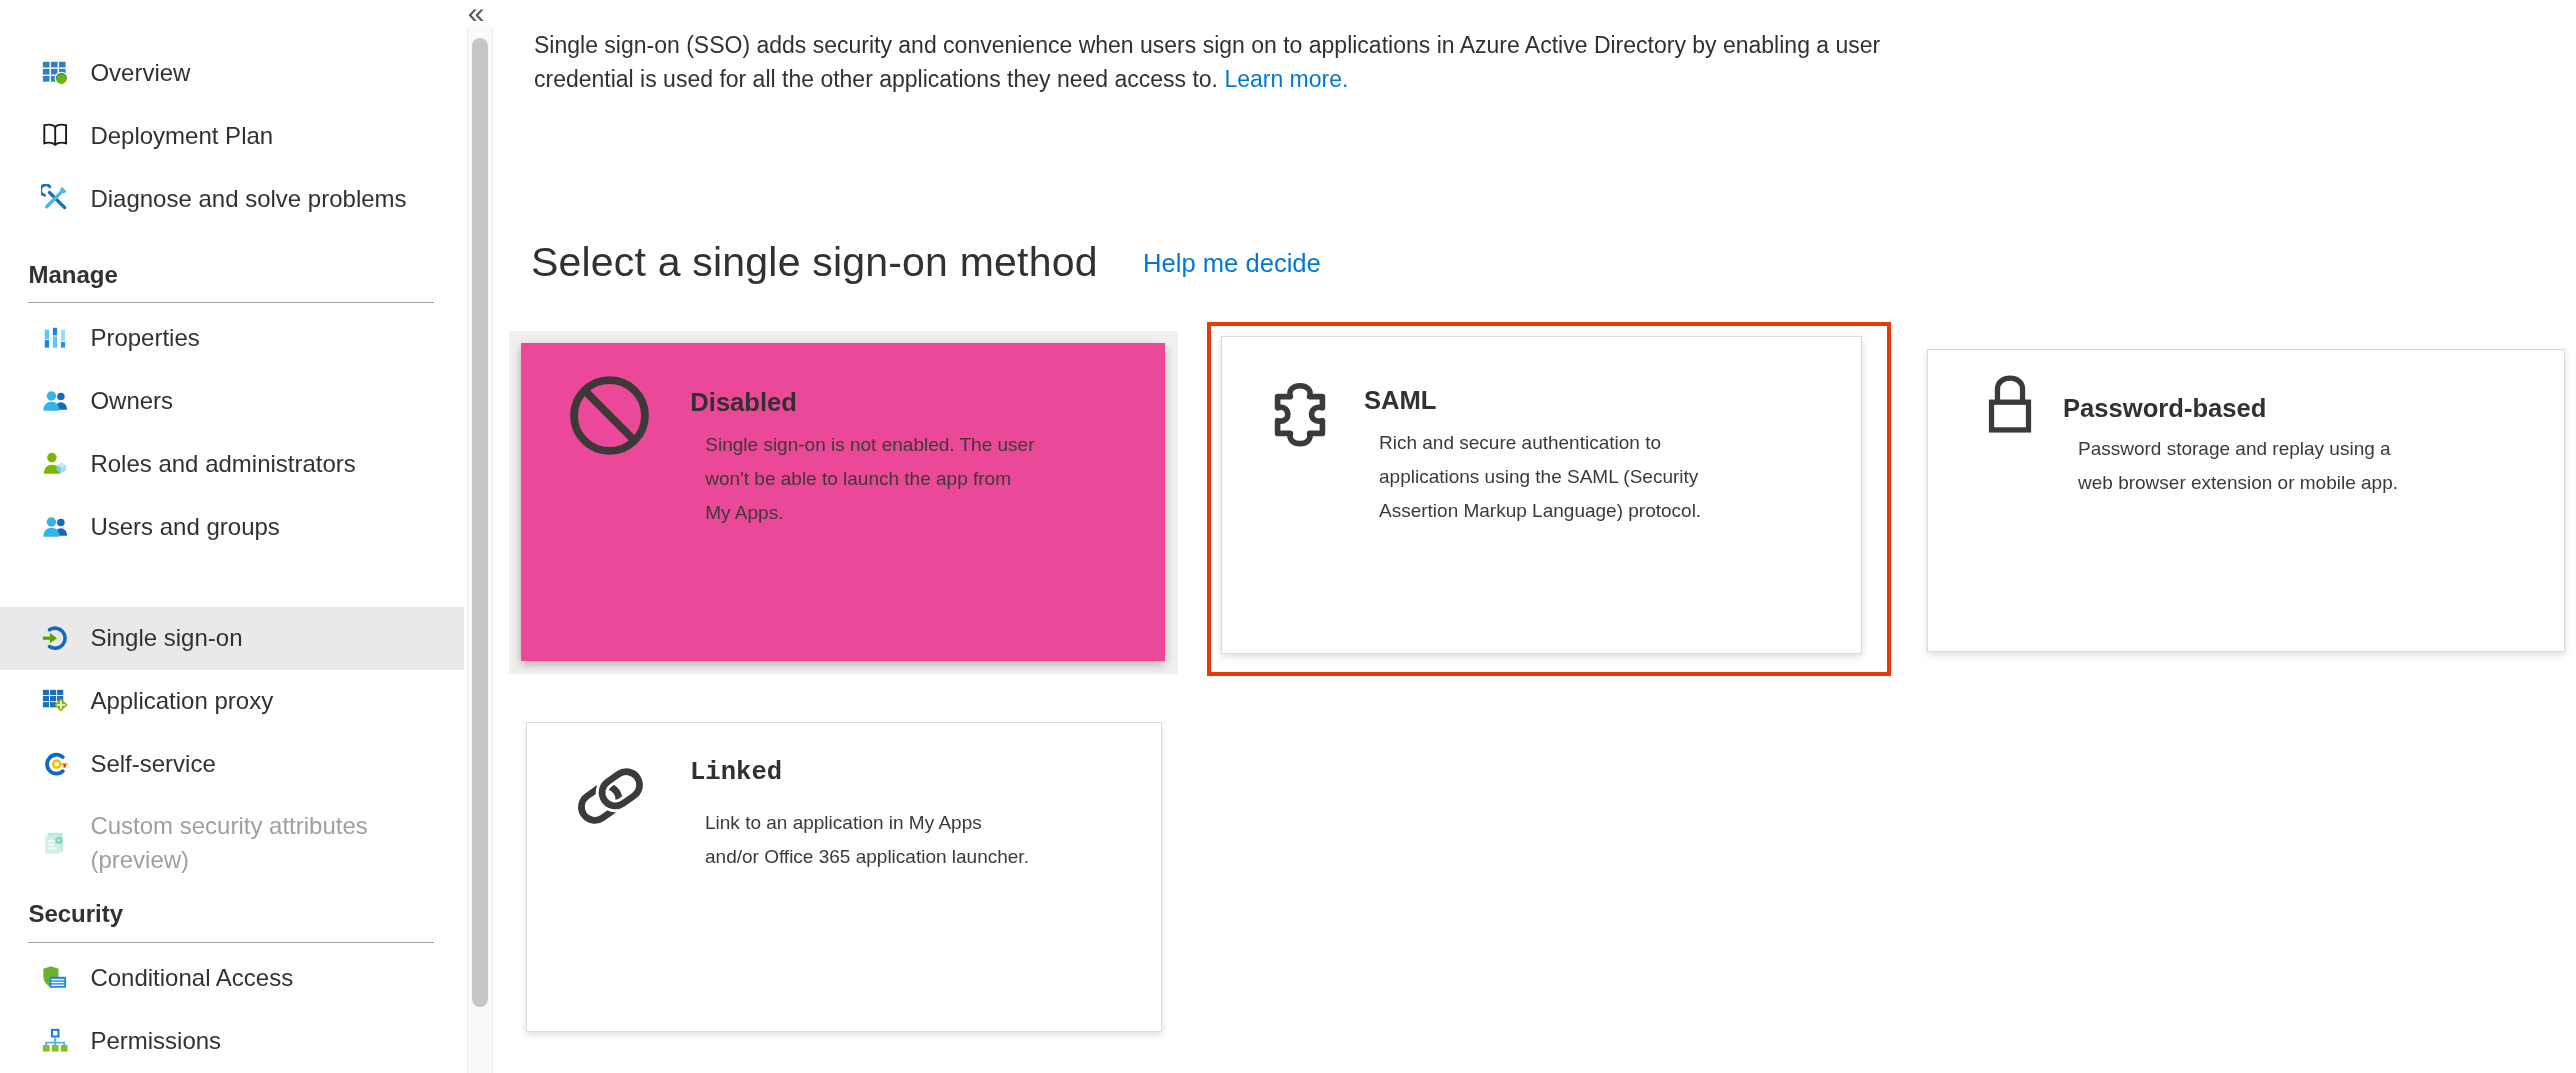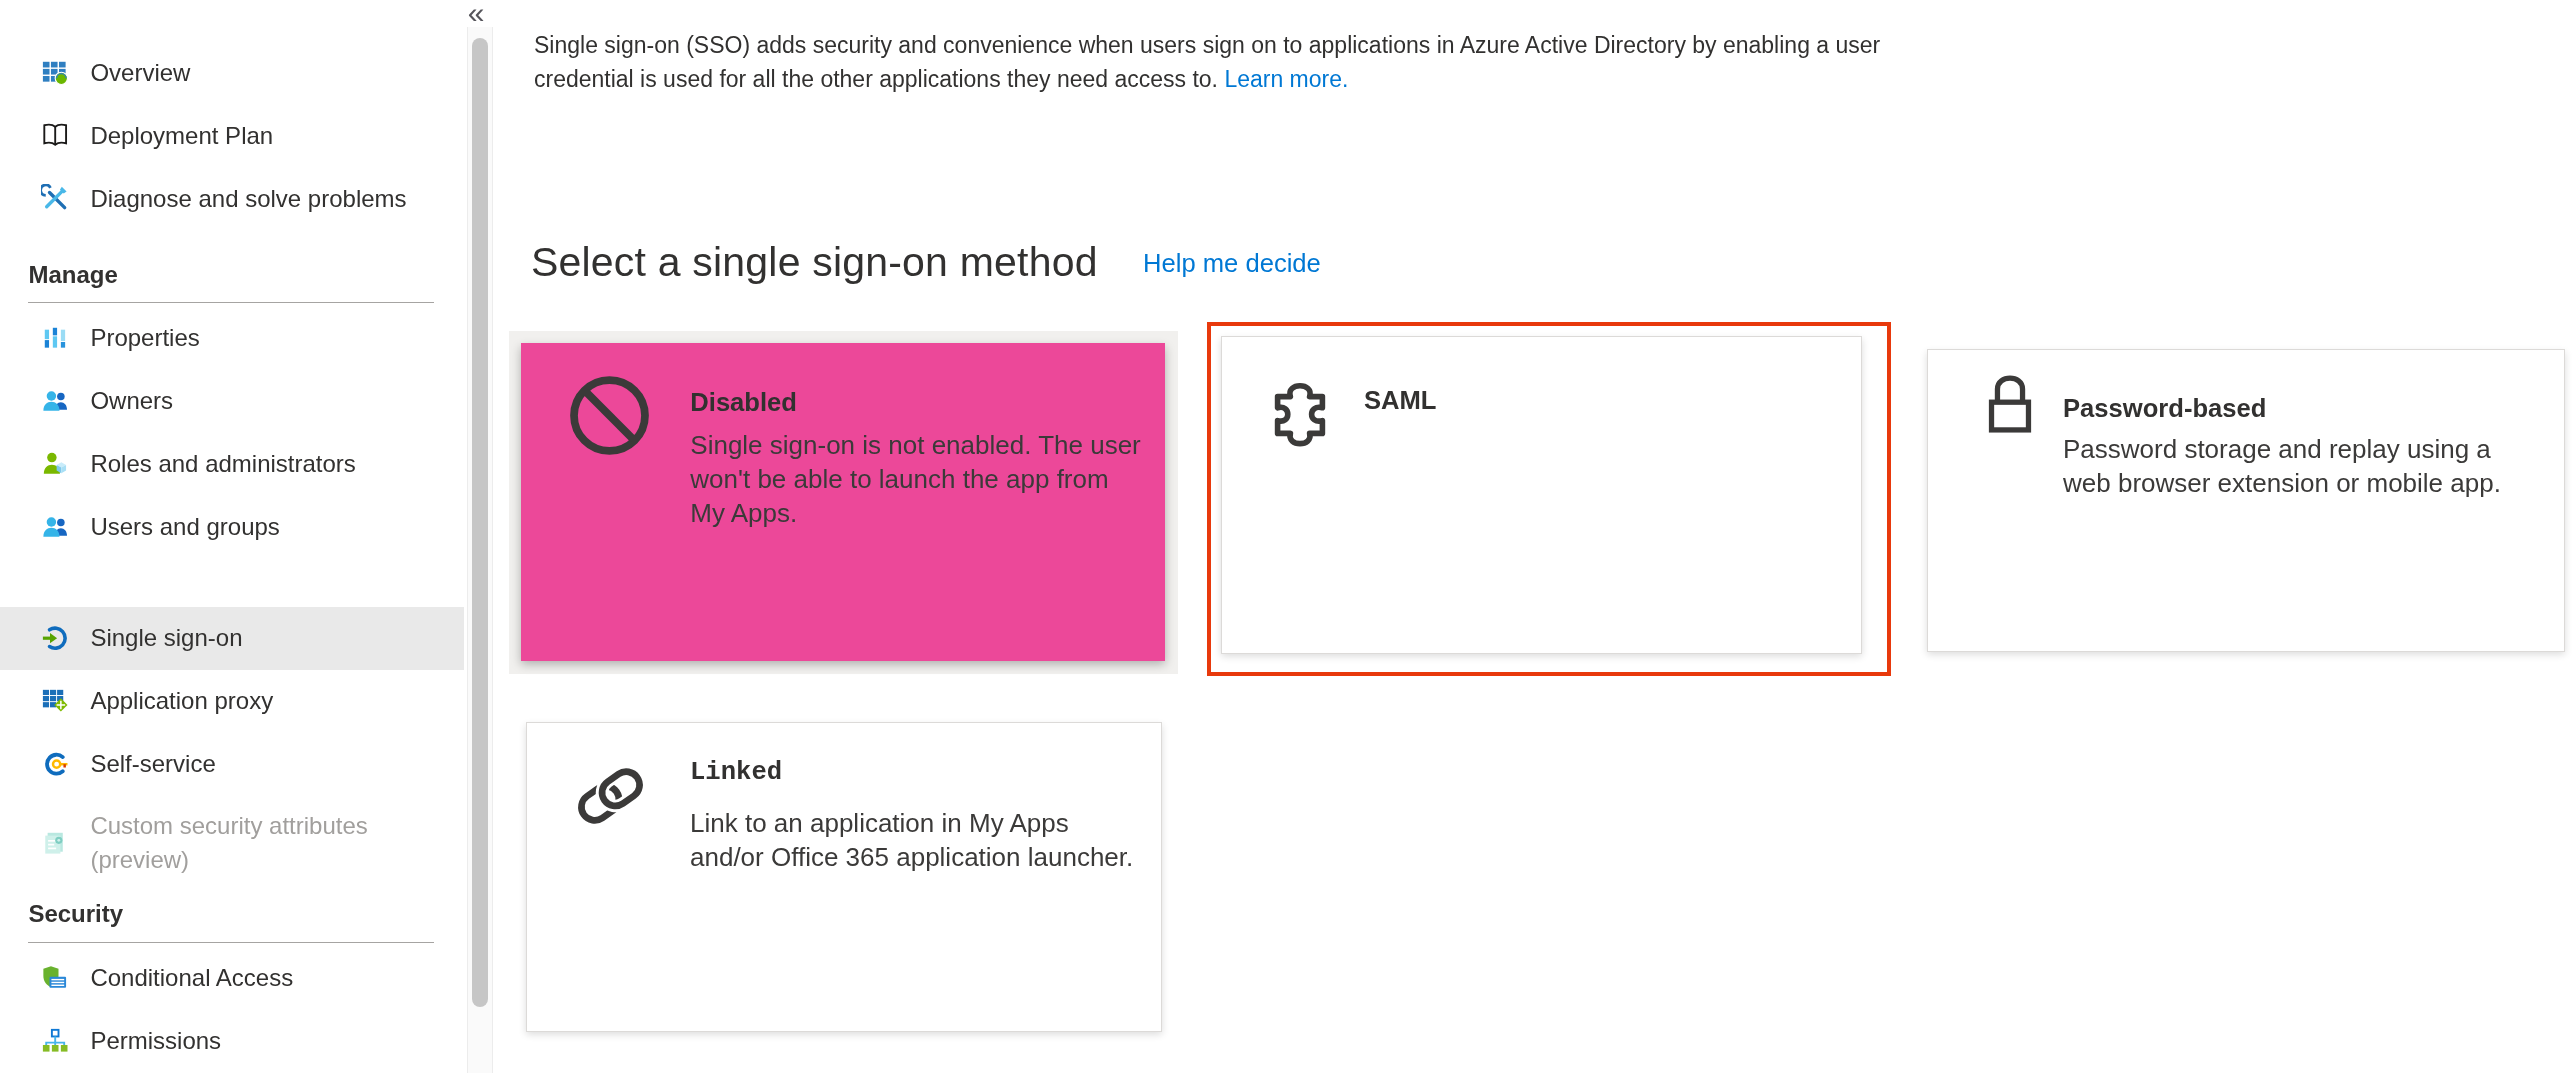--- a/index.html
+++ b/index.html
@@ -28,21 +28,21 @@
   .scroll-thumb { position:absolute; left:3.8px; top:11.4px; width:16px; height:969px; background:#c6c6c6; border-radius:8.5px; cursor:pointer; }
 
   
   .intro { position:absolute; left:534px; top:28.4px; font-size:23px; line-height:34px; color:#323130; }
   .intro a { color:#0078d4; text-decoration:none; cursor:pointer; }
   .section-title { position:absolute; left:531px; top:239px; font-size:41px; font-weight:400; color:#323130; letter-spacing:0.2px; }
   .help-link { position:absolute; left:1143px; top:249px; font-size:25.6px; color:#0078d4; cursor:pointer; }
 
   
   .card-title { font-weight:700; font-size:25.6px; color:#323130; }
-  .card-line { font-size:26px; line-height:34px; color:#3b3a39; }
+  .card-line { font-size:19px; line-height:34px; color:#3b3a39;margin-left:15px; }
 
   .disabled-outer { position:absolute; left:509px; top:331px; width:669px; height:343px; background:#f1f0ee; cursor:pointer; }
   .disabled-card { position:absolute; left:12.3px; top:12.3px; width:644px; height:318px; background:#ec4899;
                    box-shadow:0 3.8px 9.5px rgba(0,0,0,0.28); }
   .disabled-card .card-icon { position:absolute; left:43px; top:26.5px; width:91px; height:91px; }
   .disabled-card .card-title { position:absolute; left:169px; top:45px; }
   .disabled-card .card-body { position:absolute; left:169px; top:85px; }
 
   .saml-frame { position:absolute; left:1207px; top:322px; width:684px; height:354px; border:4.7px solid #e8390c; }
   .saml-card { position:absolute; left:1221px; top:336px; width:641px; height:318px; background:#fff;
@@ -314,20 +314,25 @@
     </div>
 
     <div class="saml-frame"></div>
     <div class="saml-card">
       <span class="card-icon">
         <svg viewBox="0 0 100 100" width="80" height="80" fill="none" stroke="#3b3a39" stroke-width="7" stroke-linejoin="round">
             <path d="M22 32 H38 C32 14 68 14 62 32 H78 V46 C60 41 60 67 78 62 V78 H62 C67 95 33 95 38 78 H22 V62 C39 67 39 41 22 46 Z"></path>
           </svg>
       </span>
       <div class="card-title">SAML</div>
+      <div class="card-body">
+        <div class="card-line">Rich and secure authentication to</div>
+        <div class="card-line">applications using the SAML (Security</div>
+        <div class="card-line">Assertion Markup Language) protocol.</div>
+      </div>
     </div>
 
     <div class="password-card">
       <span class="card-icon">
         <svg viewBox="0 0 100 110" width="66" height="73" fill="none" stroke="#3b3a39">
             <path d="M31 50 V30 C31 8 69 8 69 30 V50" stroke-width="8"></path>
             <rect x="22" y="50" width="56" height="42" stroke-width="8"></rect>
           </svg>
       </span>
       <div class="card-title">Password-based</div>

